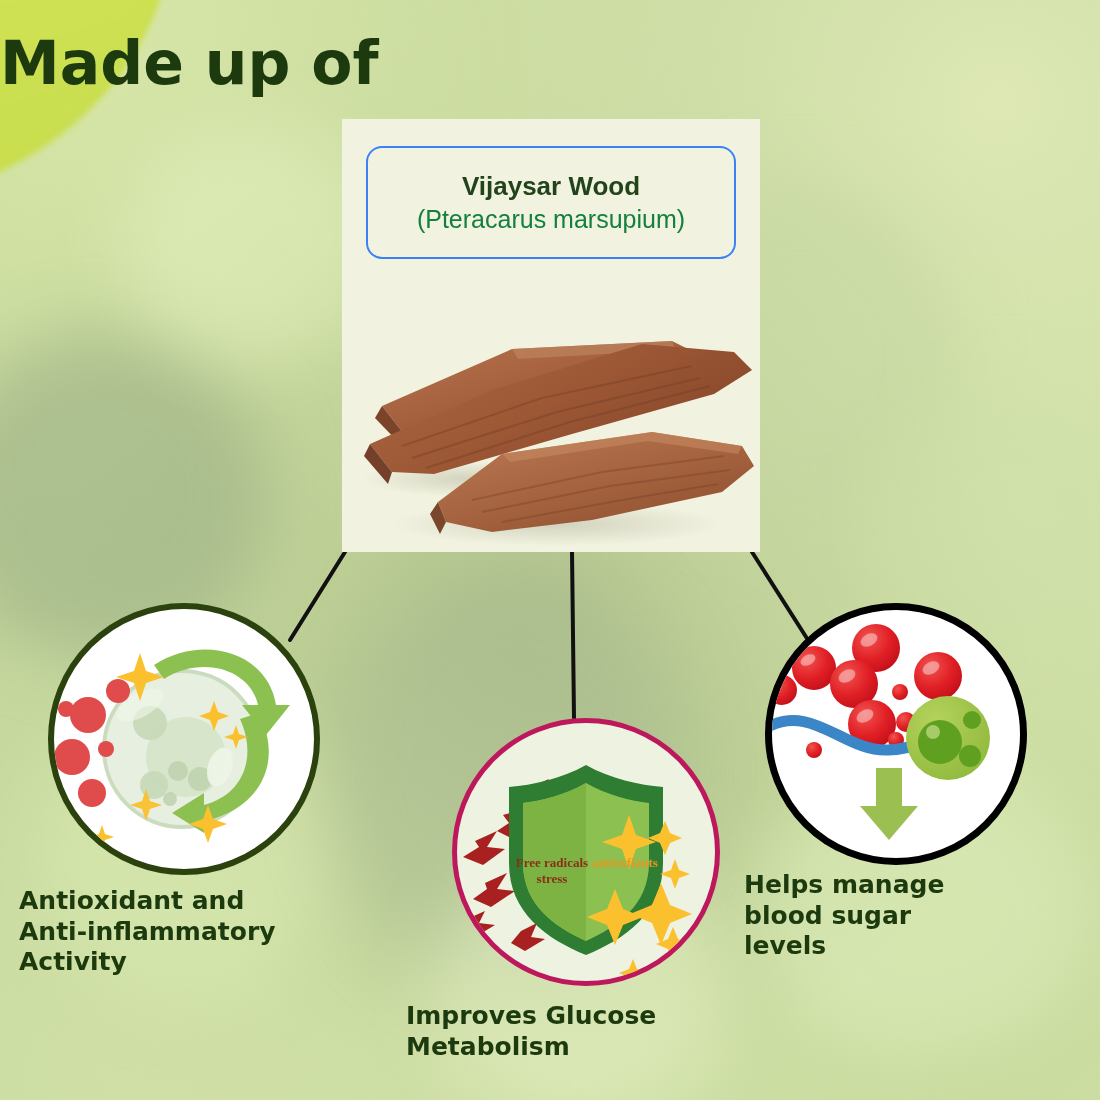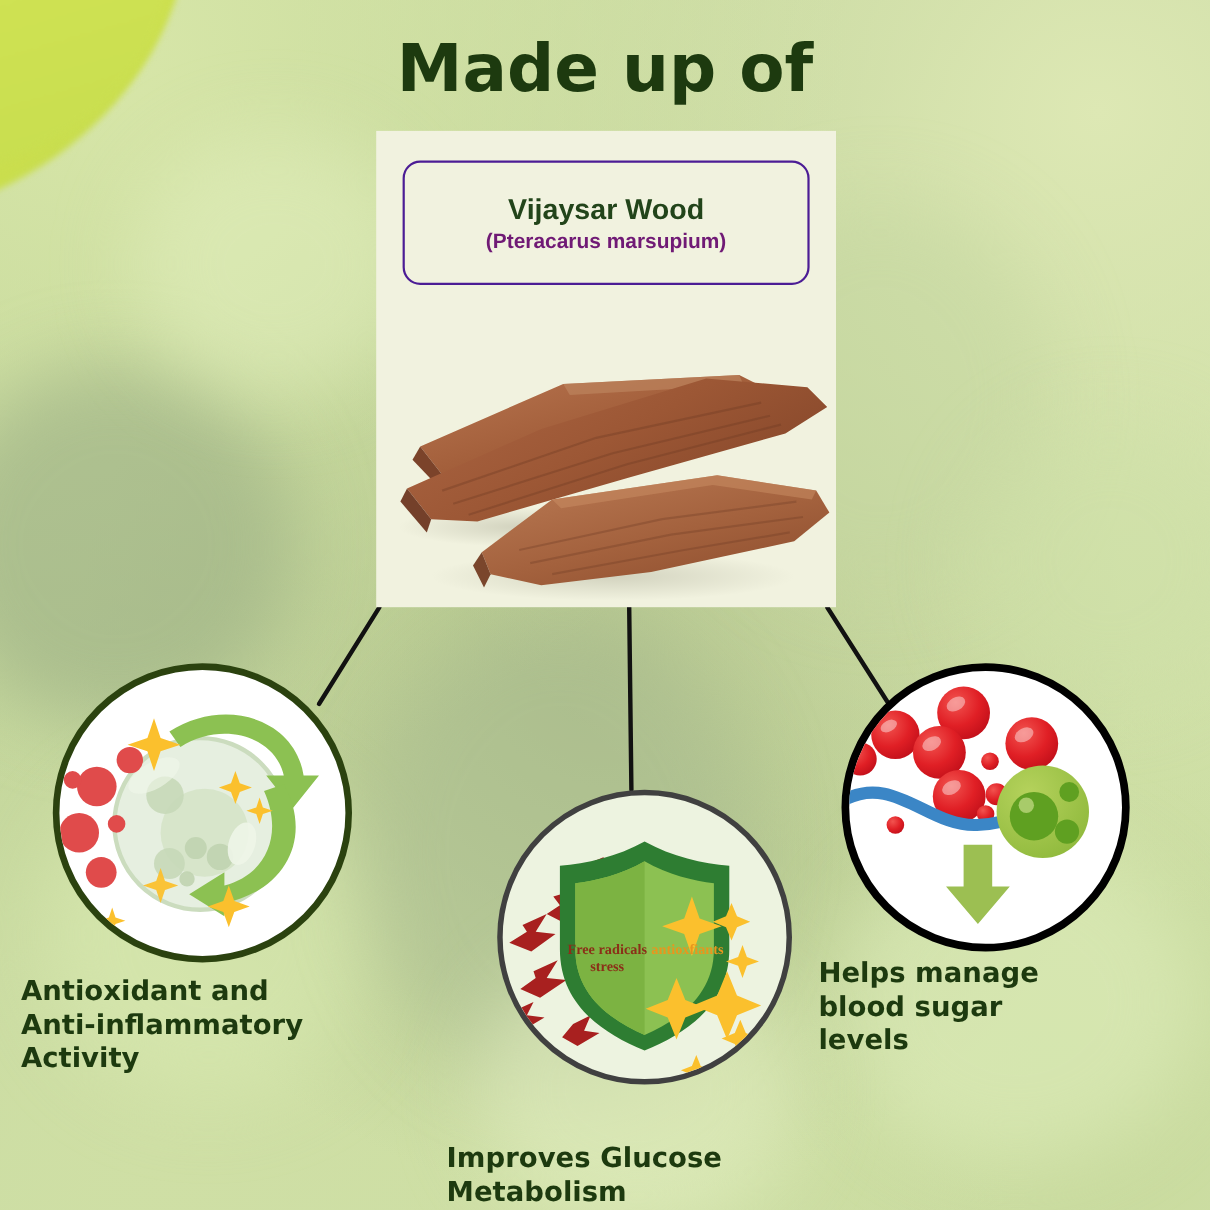--- a/index.html
+++ b/index.html
@@ -48,48 +48,47 @@
     border-radius: 0 0 90% 10%;
     transform: rotate(4deg);
     filter: blur(4px);
   }
 
   
   #stage { position: absolute; inset: 0; z-index: 2; }
 
   .title {
     position: absolute; left: 0; right: 0; top: 28px;
-    text-align: center;
     font-size: 60px; font-weight: 700;
     letter-spacing: 0px;
     color: #1d3a0f;
     font-family: "DejaVu Sans", sans-serif;
   }
 
   
   .ingredient-card {
     position: absolute; left: 342px; top: 119px;
     width: 418px; height: 433px;
     background: #f1f2df;
   }
   .ingredient-label {
     position: absolute; left: 24px; top: 27px;
     width: 370px; height: 113px;
-    border: 2px solid #4c1d95;
+    border: 2px solid #3b82f6;
     border-radius: 16px;
     display: flex; flex-direction: column;
     align-items: center; justify-content: center;
     gap: 3px;
   }
   .ingredient-label .name {
     font-size: 26px; font-weight: 700; color: #22441a;
     font-family: "Liberation Sans", sans-serif;
   }
   .ingredient-label .latin {
-    font-size: 19px; font-weight: 700; color: #701a75;
+    font-size: 25px; font-weight: 400; color: #15803d;
     font-family: "Liberation Sans", sans-serif;
   }
 
   
   .wood-art { position: absolute; left: 0; top: 175px; width: 418px; height: 258px; }
 
   
   .connectors { position: absolute; inset: 0; }
 
   
@@ -101,22 +100,22 @@
     font-size: 25px; font-weight: 700; line-height: 1.22;
     color: #1d3a0f;
     font-family: "DejaVu Sans", sans-serif;
   }
 
   .b-one   .bubble { left: 48px;  top: 603px; width: 272px; height: 272px;
                      background: #ffffff; border: 6px solid #2b420f; }
   .b-one   .caption{ left: 184px; top: 886px; width: 330px; }
 
   .b-two   .bubble { left: 452px; top: 718px; width: 268px; height: 268px;
-                     background: #edf3e0; border: 5px solid #404040; }
-  .b-two   .caption{ left: 586px; top: 1038px; width: 360px; }
+                     background: #edf3e0; border: 5px solid #be185d; }
+  .b-two   .caption{ left: 586px; top: 1001px; width: 360px; }
 
   .b-three .bubble { left: 765px; top: 603px; width: 262px; height: 262px;
                      background: #ffffff; border: 7px solid #000000; }
   .b-three .caption{ left: 904px; top: 870px; width: 320px; }
 </style>
 </head>
 <body>
 
 <div id="bg">
   <div class="base"></div>

